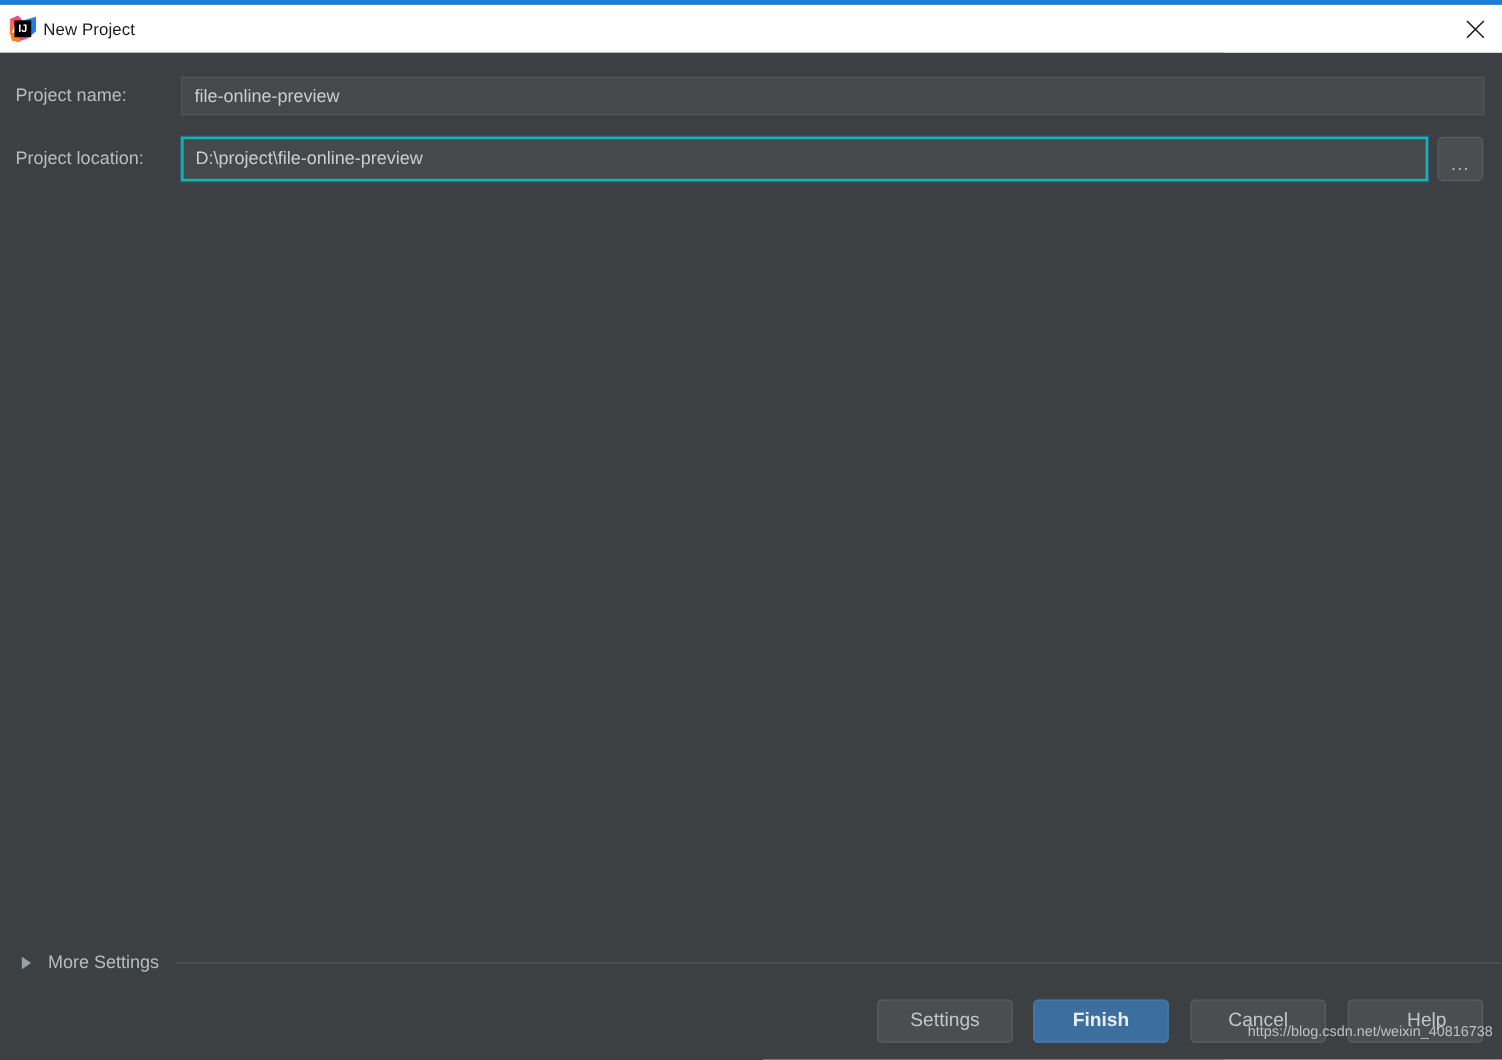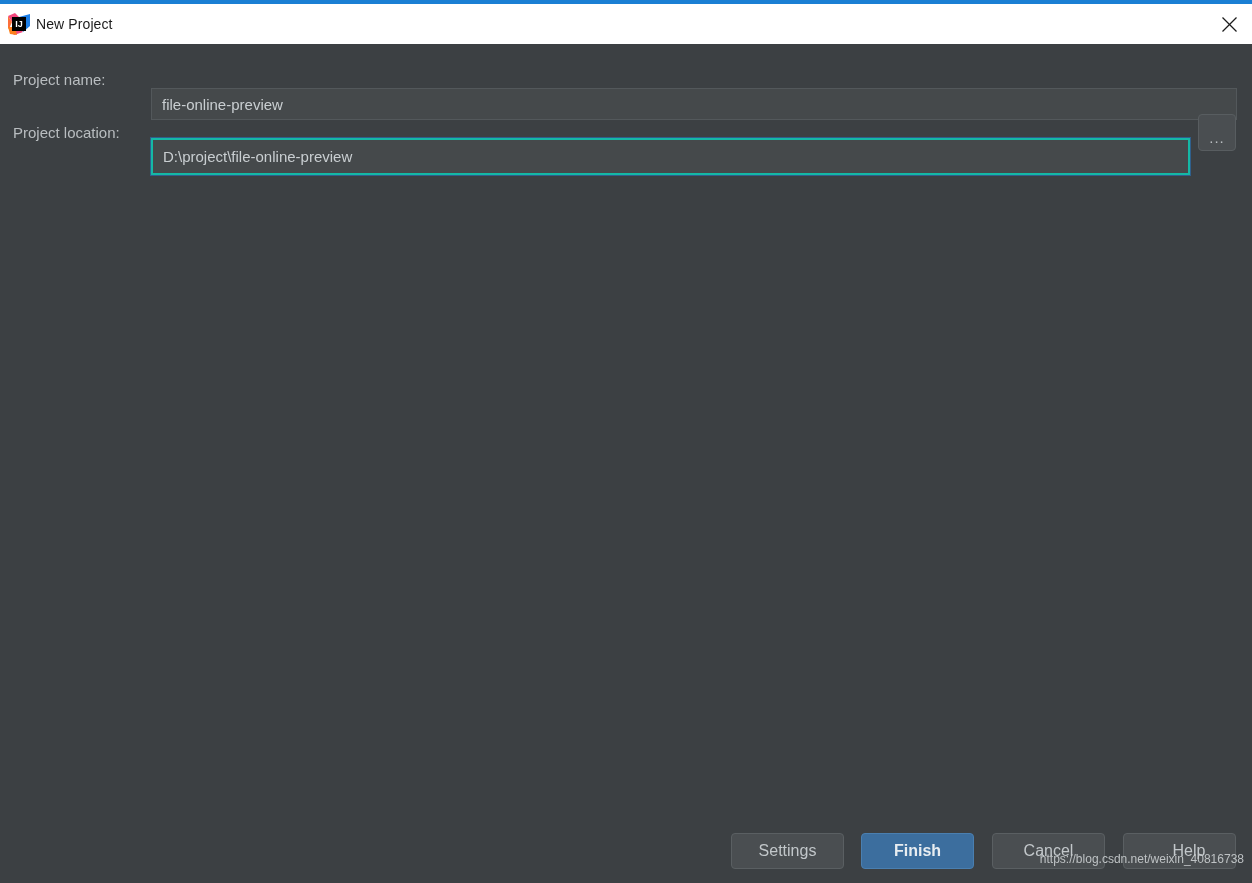--- a/index.html
+++ b/index.html
@@ -97,21 +97,20 @@
     position: absolute;
     box-sizing: border-box;
     background: #45494b;
     border: 1px solid #53585b;
     color: #c9ced1;
     font-size: 15px;
     font-family: "Liberation Sans", sans-serif;
     padding: 0 10px;
     outline: none;
     line-height: 30px;
-    margin-top: 24px;
   }
   .text-field.focused {
     border: 2px solid #14b8a6;
     background: #45494b;
     box-shadow: 0 0 0 1px #2f5f8c;
   }
 
   #browse-button {
     position: absolute;
     box-sizing: border-box;
@@ -237,20 +236,29 @@
     <input class="text-field" type="text" style="left: 151px; top: 20px; width: 1086px; height: 32px;" value="file-online-preview">
 
     <div class="field-label" style="left:13px; top:80px;">Project location:</div>
 
     <input class="text-field focused" type="text" style="left: 151px; top: 70px; width: 1039px; height: 37px;" value="D:\project\file-online-preview">
 
     <div id="browse-button" style="left:1198px; top:70px; width:38px; height:37px;">
       <span class="dots">...</span>
     </div>
 
+    <div id="more-settings-row">
+      <span id="more-settings-arrow">
+        <svg width="9" height="11" viewBox="0 0 9 11">
+          <polygon points="0,0 8,5.5 0,11" fill="#9aa0a4"></polygon>
+        </svg>
+      </span>
+      <span id="more-settings-label">More Settings</span>
+      <span id="more-settings-rule"></span>
+    </div>
 
     <div class="dlg-button" style="left:731px; top:789px; width:113px;">Settings</div>
 
     <div class="dlg-button primary" style="left:861px; top:789px; width:113px;">Finish</div>
 
     <div class="dlg-button" style="left:992px; top:789px; width:113px;">Cancel</div>
 
     <div class="dlg-button" style="left:1123px; top:789px; width:113px;padding-left:19px;">Help</div>
 
   </div>

